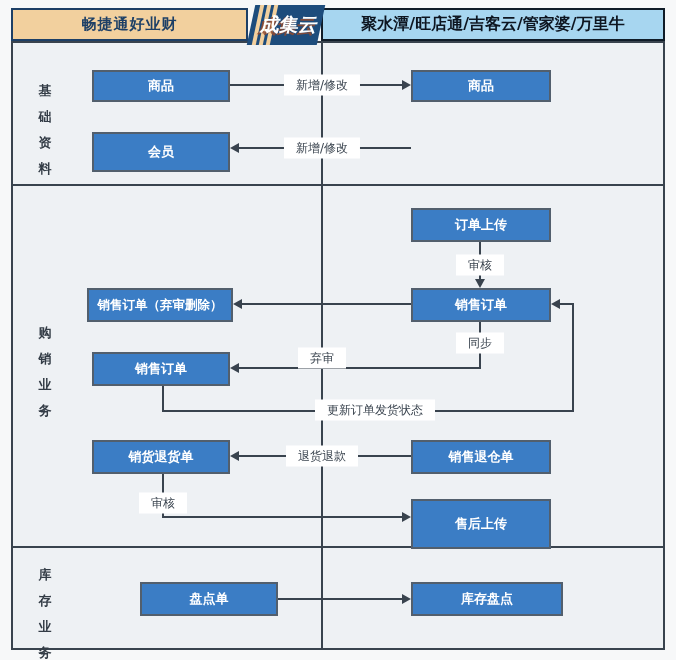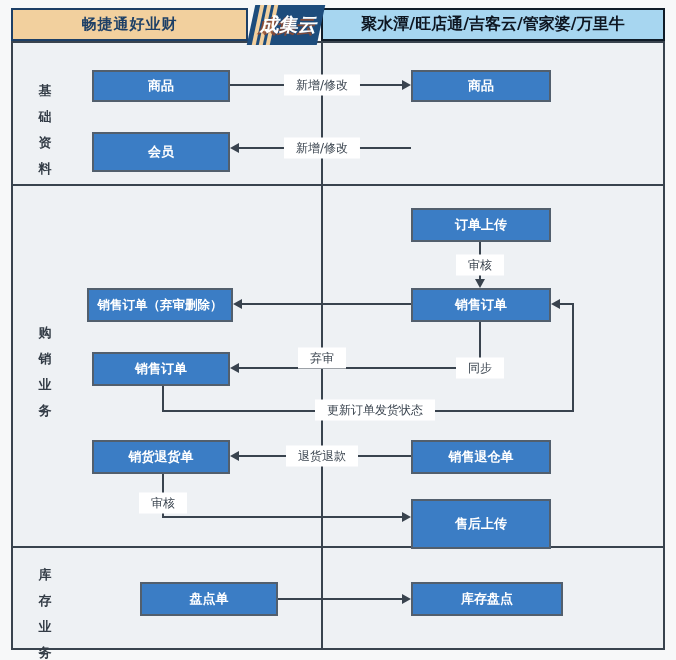--- a/index.html
+++ b/index.html
@@ -117,21 +117,21 @@
   <div class="arrow down" style="left:475px;top:279px;"></div>
   <div class="chip" style="left:480px;top:265px;">审核</div>
 
   <div class="edge h" style="left:242px;top:303px;width:169px;"></div>
   <div class="arrow left" style="left:233px;top:299px;"></div>
   <div class="chip" style="left:322px;top:322px;margin-top:36px;">弃审</div>
 
   <div class="edge v" style="left:479px;top:322px;height:47px;"></div>
   <div class="edge h" style="left:239px;top:367px;width:242px;"></div>
   <div class="arrow left" style="left:230px;top:363px;"></div>
-  <div class="chip" style="left:480px;top:368px;">同步</div>
+  <div class="chip" style="left:480px;top:343px;">同步</div>
 
   <div class="edge v" style="left:162px;top:386px;height:26px;"></div>
   <div class="edge h" style="left:162px;top:410px;width:412px;"></div>
   <div class="edge v" style="left:572px;top:303px;height:109px;"></div>
   <div class="edge h" style="left:559px;top:303px;width:15px;"></div>
   <div class="arrow left" style="left:551px;top:299px;"></div>
   <div class="chip" style="left:375px;top:410px;">更新订单发货状态</div>
 
   <div class="edge h" style="left:239px;top:455px;width:172px;"></div>
   <div class="arrow left" style="left:230px;top:451px;"></div>

